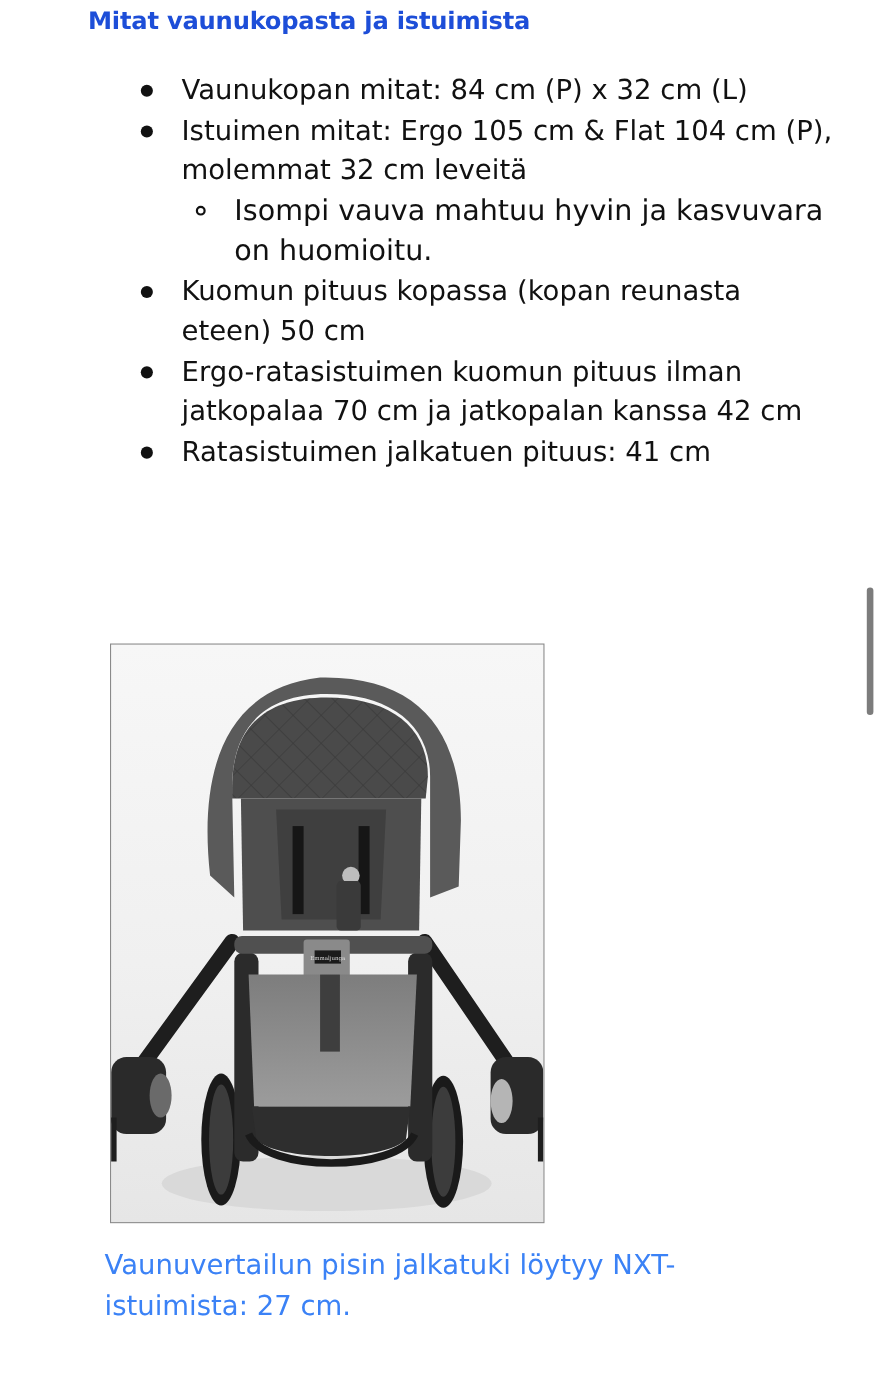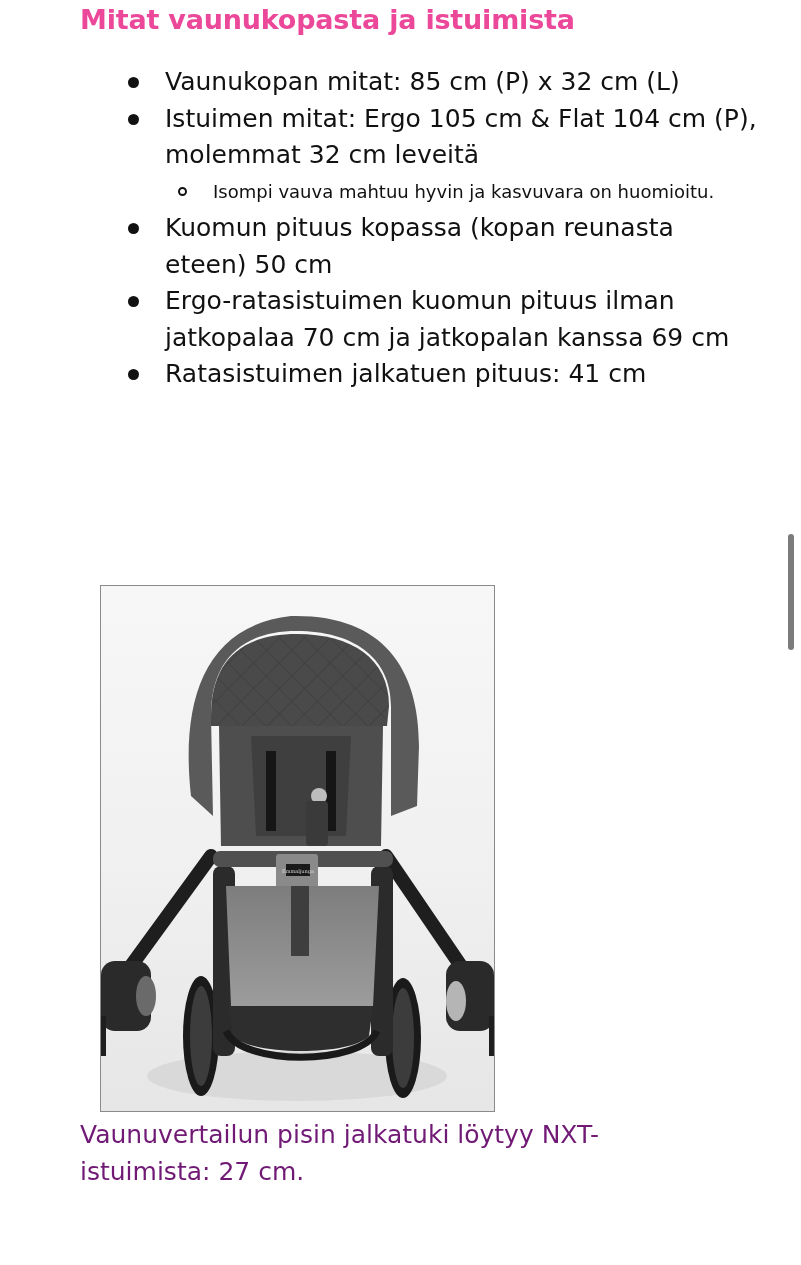--- a/index.html
+++ b/index.html
@@ -15,23 +15,23 @@
     font-family: "DejaVu Sans", sans-serif;
     color: #111111;
   }
   .heading {
     position: absolute;
     left: 80px;
     top: 2px;
     margin: 0;
     font-family: "DejaVu Sans", sans-serif;
     font-weight: bold;
-    font-size: 27px;
+    font-size: 22px;
     line-height: 36px;
-    color: #ec4899;
+    color: #1d4ed8;
     letter-spacing: -0.2px;
   }
   .spec-list {
     position: absolute;
     left: 128px;
     top: 64px;
     width: 630px;
     margin: 0;
     padding: 0;
     list-style: none;
@@ -53,21 +53,21 @@
     background: #111111;
   }
   .sub-list {
     margin: 0;
     padding: 0;
     list-style: none;
   }
   .sub-item {
     position: relative;
     padding-left: 85px;
-    font-size: 18px;
+    font-size: 26px;
     line-height: 36.5px;
   }
   .sub-bullet {
     position: absolute;
     left: 50px;
     top: 13px;
     width: 9px;
     height: 9px;
     border-radius: 50%;
     border: 2px solid #111111;
@@ -82,62 +82,62 @@
     border: 1px solid #8a8a8a;
     box-sizing: border-box;
     background: linear-gradient(180deg, #f7f7f7 0%, #f0f0f0 55%, #e6e6e6 100%);
     overflow: hidden;
   }
   .caption {
     position: absolute;
     left: 80px;
     top: 1117px;
     width: 620px;
-    margin: 0;
+    margin: 15px;
     font-size: 25px;
     line-height: 36.5px;
-    color: #701a75;
+    color: #3b82f6;
   }
   .scrollbar {
     position: absolute;
     left: 788px;
     top: 534px;
     width: 6px;
     height: 116px;
     border-radius: 3px;
     background: #7c7c7c;
   }
 </style>
 </head>
 <body>
 
 <h2 class="heading">Mitat vaunukopasta ja istuimista</h2>
 
 <ul class="spec-list">
   <li class="spec-item">
     <span class="bullet"></span>
-    <span>Vaunukopan mitat: 85 cm (P) x 32 cm (L)</span>
+    <span>Vaunukopan mitat: 84 cm (P) x 32 cm (L)</span>
   </li>
   <li class="spec-item">
     <span class="bullet"></span>
     <span>Istuimen mitat: Ergo 105 cm &amp; Flat 104 cm (P), molemmat 32 cm leveitä</span>
     <ul class="sub-list">
       <li class="sub-item" style="margin-left:-37px;">
         <span class="sub-bullet"></span>
         <span>Isompi vauva mahtuu hyvin ja kasvuvara on huomioitu.</span>
       </li>
     </ul>
   </li>
   <li class="spec-item">
     <span class="bullet"></span>
     <span>Kuomun pituus kopassa (kopan reunasta eteen) 50 cm</span>
   </li>
   <li class="spec-item">
     <span class="bullet"></span>
-    <span>Ergo-ratasistuimen kuomun pituus ilman jatkopalaa 70 cm ja jatkopalan kanssa 69 cm</span>
+    <span>Ergo-ratasistuimen kuomun pituus ilman jatkopalaa 70 cm ja jatkopalan kanssa 42 cm</span>
   </li>
   <li class="spec-item">
     <span class="bullet"></span>
     <span>Ratasistuimen jalkatuen pituus: 41 cm</span>
   </li>
 </ul>
 
 <div class="photo-frame" role="img" aria-label="Stroller seat with canopy, front view">
   <svg width="393" height="525" viewBox="0 0 393 525" xmlns="http://www.w3.org/2000/svg">
     <defs>

